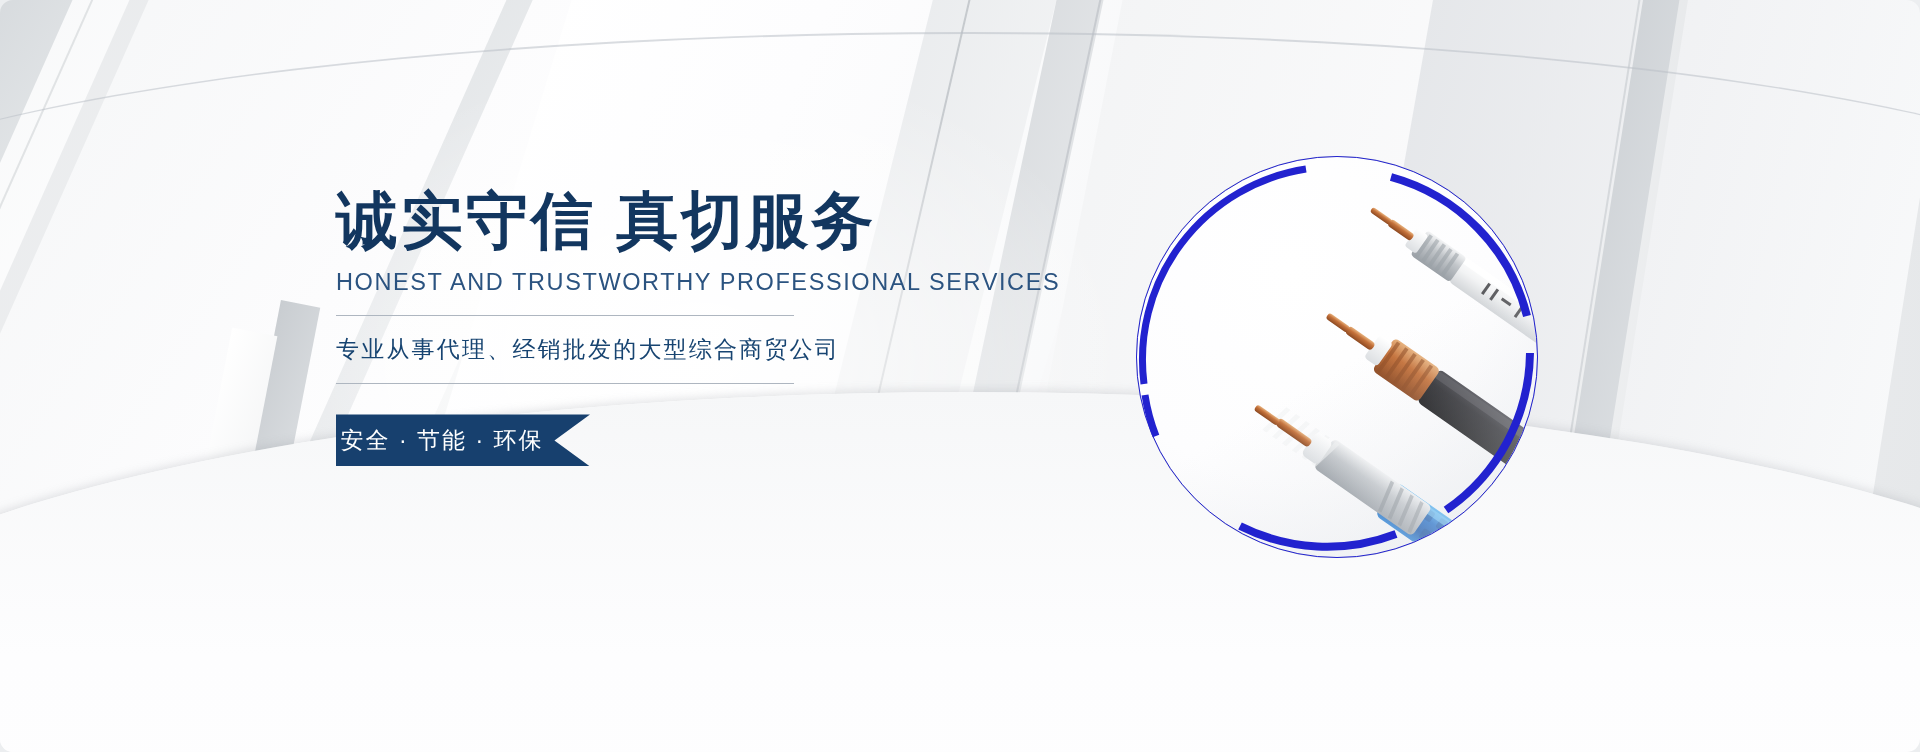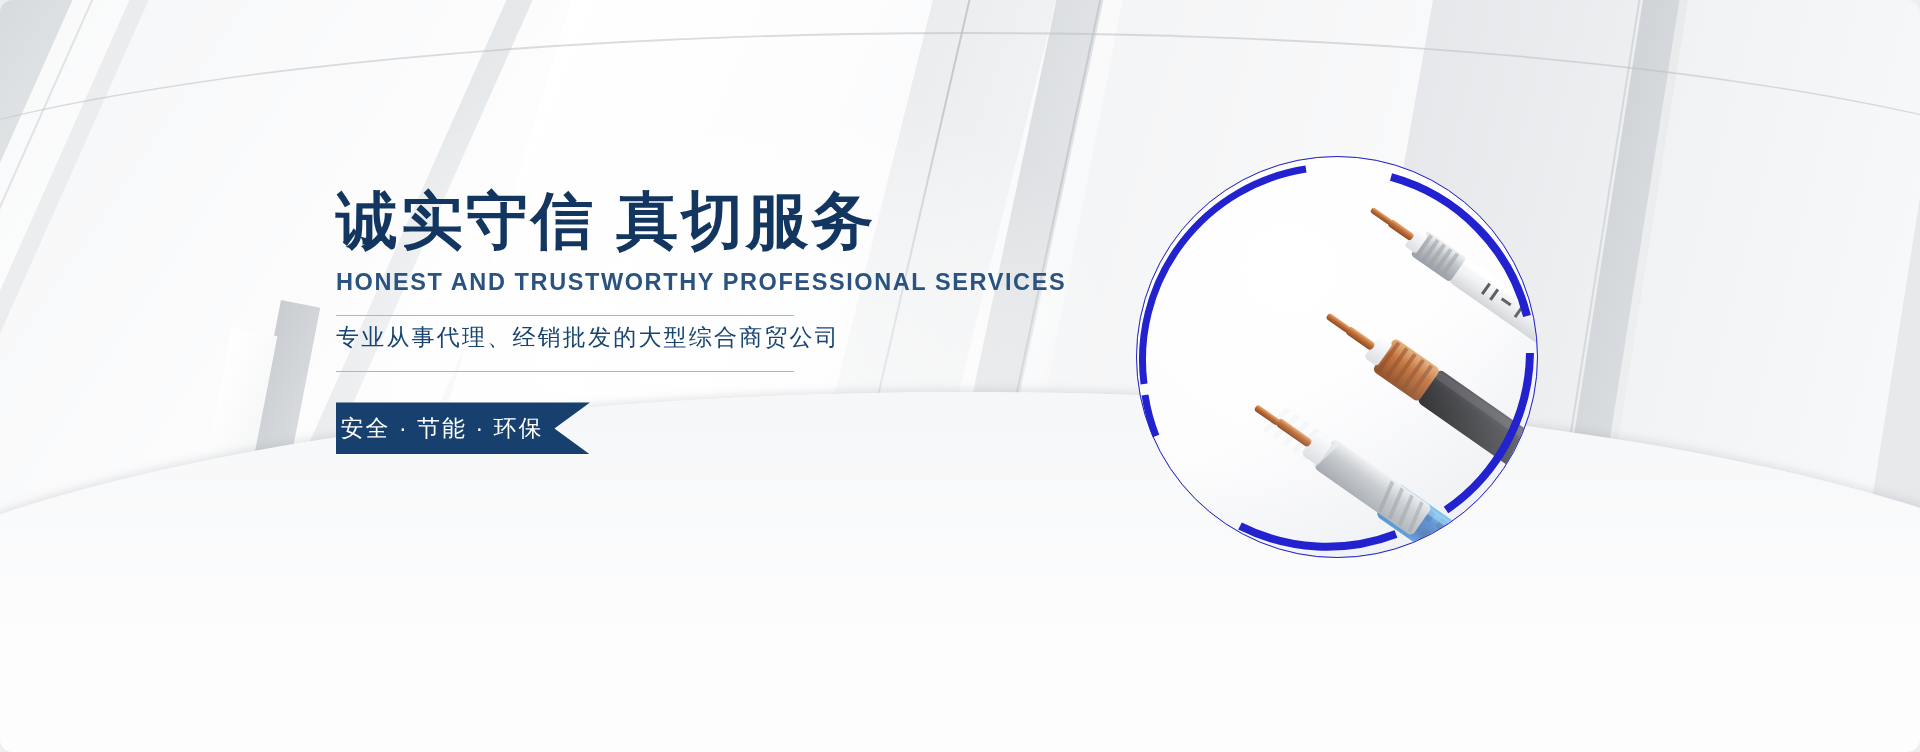--- a/index.html
+++ b/index.html
@@ -172,30 +172,30 @@
     color:#12365f;
     line-height:1.12;
     white-space:nowrap;
   }
   .subhead {
     margin-top:14px;
     font-size:23.5px;
     letter-spacing:1.6px;
     color:#2b5380;
     white-space:nowrap;
-    font-weight:700;
+    font-weight:400;
   }
   .rule {
     margin-top:19px;
     width:458px;
     height:1px;
     background:#aeb6c0;
   }
   .desc {
-    margin-top:6px;
+    margin-top:18px;
     font-size:23px;
     letter-spacing:2.2px;
     color:#174471;
     white-space:nowrap;
   }
   .rule2 {
     margin-top:18px;
     width:458px;
     height:1px;
     background:#aeb6c0;

